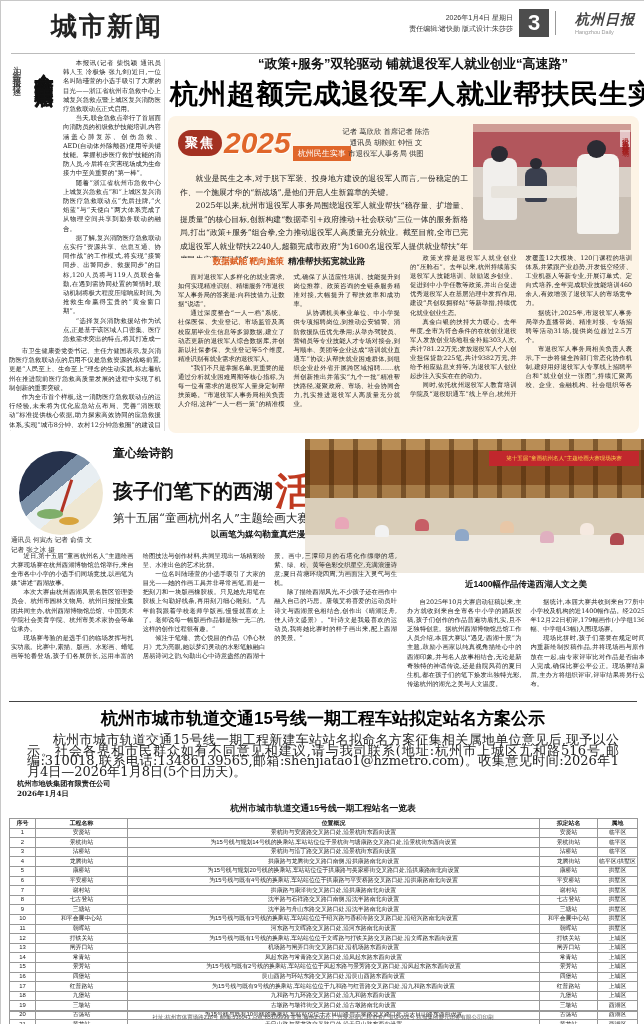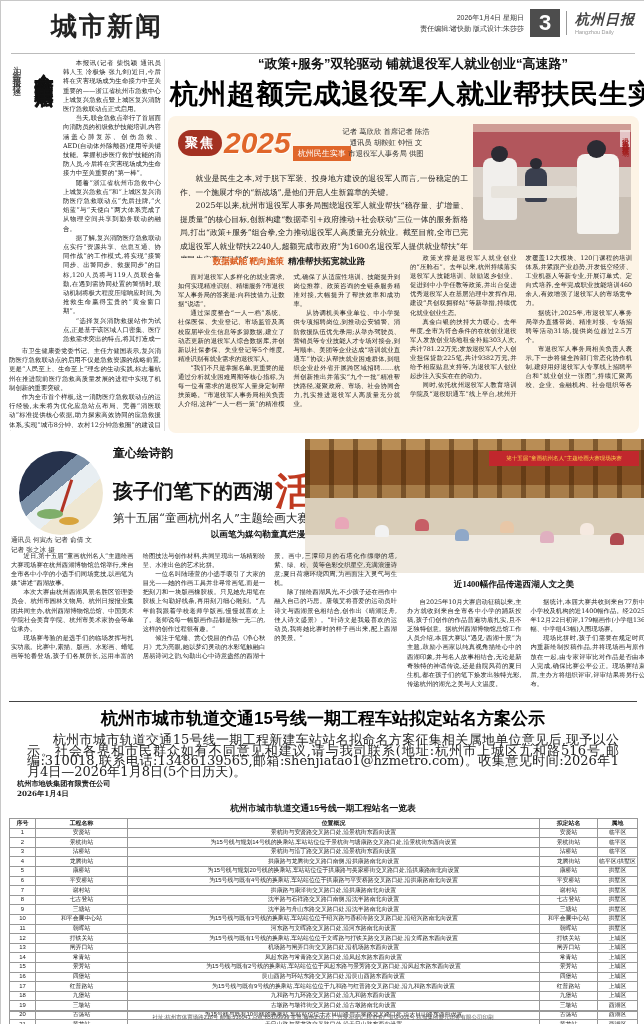--- a/index.html
+++ b/index.html
@@ -8,21 +8,21 @@
         font-family:"DejaVu Serif","Liberation Serif",serif;color:#1a1a1a;}
   .sans{font-family:"Liberation Sans","DejaVu Sans",sans-serif;}
 
   
   .hd{position:absolute;left:10px;top:6px;right:10px;height:36px;}
   .hd-section{position:absolute;left:0;top:2px;font-size:26px;font-weight:bold;letter-spacing:2px;color:#222;margin-left:40px;}
   .hd-right{position:absolute;right:0;top:2px;display:flex;align-items:center;gap:6px;}
   .hd-meta{text-align:right;font-size:7px;line-height:11px;color:#333;}
   .hd-pagenum{width:30px;height:28px;background:#4d4d4d;color:#fff;font-size:22px;font-weight:bold;
               display:flex;align-items:center;justify-content:center;}
-  .hd-brand{border-left:1px solid #999;padding-left:8px;}
+  .hd-brand{border-left:1px solid #999;padding-left:19px;}
   .hd-brand .cn{font-size:14px;font-style:italic;font-weight:bold;color:#444;letter-spacing:1px;}
   .hd-brand .en{font-size:5.5px;color:#999;}
   .hd-rule{position:absolute;left:0;top:46px;right:0;border-top:1px solid #bbb;}
 
   
   .art1{position:absolute;left:8px;top:58px;width:152px;height:372px;overflow:hidden;}
   .art1-top{display:flex;height:286px;}
   .vtitle-kicker{writing-mode:vertical-rl;font-size:9px;letter-spacing:3px;color:#333;width:14px;
                  font-family:"Liberation Sans",sans-serif;}
   .vtitle-main{writing-mode:vertical-rl;font-size:19px;font-weight:bold;letter-spacing:1px;width:40px;
@@ -81,22 +81,22 @@
   .photo2 .shelves{position:absolute;left:0;top:0;right:0;height:44%;
           background:repeating-linear-gradient(90deg,rgba(70,38,8,.5) 0 5px,rgba(0,0,0,0) 5px 24px);}
   .photo2 .banner{position:absolute;right:6px;top:12px;width:150px;height:15px;background:#c1272d;color:#ffd34d;
           font-size:5.5px;display:flex;align-items:center;justify-content:center;white-space:nowrap;}
   .kid{position:absolute;width:14px;height:12px;border-radius:6px 6px 2px 2px;}
   .a3byline{position:absolute;left:2px;top:96px;width:96px;font-size:6.6px;line-height:10px;color:#333;}
   .a3sh1{position:absolute;left:116px;top:90px;width:266px;text-align:center;font-size:8.6px;font-weight:bold;
          font-family:"Liberation Sans",sans-serif;}
   .a3colsA{position:absolute;left:2px;top:112px;width:386px;height:148px;column-count:3;column-gap:9px;overflow:hidden;}
   .a3colsA p,.a3colsB p{margin:0;text-indent:2em;font-size:6.3px;line-height:9.1px;text-align:justify;color:#222;}
-  .a3sh2{position:absolute;left:386px;top:140px;width:238px;text-align:center;font-size:8.6px;font-weight:bold;
-         font-family:Liberation Serif, serif;}
+  .a3sh2{position:absolute;left:398px;top:140px;width:238px;text-align:center;font-size:8.6px;font-weight:bold;
+         font-family:Liberation Sans, sans-serif;}
   .a3colsB{position:absolute;left:398px;top:158px;width:238px;height:102px;column-count:2;column-gap:9px;overflow:hidden;}
 
   
   .notice{position:absolute;left:8px;top:700px;width:628px;border-top:1.5px solid #444;padding-top:5px;}
   .n-title{text-align:center;font-size:17px;font-weight:bold;font-family:"Liberation Sans",sans-serif;color:#000;}
   .n-body{margin:5px 18px 0;font-size:13px;line-height:10.5px;text-align:justify;text-indent:2em;color:#222;}
   .n-sig{margin:2px 8px 0;text-align:left;font-size:7.2px;font-weight:bold;line-height:10px;color:#222;}
   .t-title{text-align:center;font-size:8.8px;font-weight:bold;margin-top:4px;font-family:"Liberation Sans",sans-serif;}
   table.stations{width:628px;margin-top:3px;border-collapse:collapse;table-layout:fixed;
                  font-size:5.9px;font-family:"Liberation Sans",sans-serif;color:#222;}
@@ -127,21 +127,21 @@
       </div>
     </div>
     <div class="hd-rule"></div>
   </div>
 
   <div class="art1">
     <div class="art1-top">
       <div class="vtitle-kicker">为生命救援再提速</div>
       <div class="vtitle-main">全市首个消防医疗急救联动点启用</div>
       <div class="body">
-          <p>本报讯(记者 柴悦颖 通讯员 韩人玉 冷极焕 张九剑)近日,今后将在灾害现场成为生命接力中至关重要的——浙江省杭州市急救中心上城复兴急救点暨上城区复兴消防医疗急救联动点正式启用。</p>
+          <p>本报讯(记者 柴悦颖 通讯员 韩人玉 冷极焕 张九剑)近日,一位名叫陆瑾萱的小选手吸引了大家的目光——浙江省杭州市急救中心上城复兴急救点暨上城区复兴消防医疗急救联动点正式启用。</p>
           <p>当天,联合急救点举行了首届面向消防员的初级救护技能培训,内容涵盖心肺复苏、创伤急救、AED(自动体外除颤器)使用等关键技能。掌握初步医疗救护技能的消防人员,今后将在灾害现场成为生命接力中至关重要的“第一棒”。</p>
           <p>随着“浙江省杭州市急救中心上城复兴急救点”和“上城区复兴消防医疗急救联动点”先后挂牌,“火焰蓝”与“天使白”两大体系完成了从物理空间共享到勤务联动的融合。</p>
           <p>据了解,复兴消防医疗急救联动点实行“资源共享、信息互通、协同作战”的工作模式,将实现“接警同步、出警同步、救援同步”的目标,120人员将与119人员联合备勤,在遇到需协同处置的警情时,联动机制将极大程度压缩响应时间,为抢救生命赢得宝贵的“黄金窗口期”。</p>
           <p>“选择复兴消防救援站作为试点,正是基于该区域人口密集、医疗急救需求突出的特点,将其打造成一个‘消防+急救’可复制、可推广的样板,提高急救效率,保障生命安全。”市急救中心党总支书记、主任张军根表示,复兴消防医疗急救联动点的设立,是杭州构建立体化应急救援网络的关键创新,通过消防与急救的深度融合,实现资源与生命的同步守护。</p>
         </div>
     </div>
     <div class="art1-bottom body">
         <p>市卫生健康委党委书记、主任方健国表示,复兴消防医疗急救联动点的启用不仅是急救资源的战略前置,更是“人民至上、生命至上”理念的生动实践,标志着杭州在推进院前医疗急救高质量发展的进程中实现了机制创新的重要突破。</p>
         <p>作为全市首个样板,这一消防医疗急救联动点的运行经验,未来将为优化应急站点布局、完善“消医联动”标准提供核心依据,助力探索高效协同的应急救援体系,实现“城市8分钟、农村12分钟急救圈”的建设目标。</p>
       </div>

